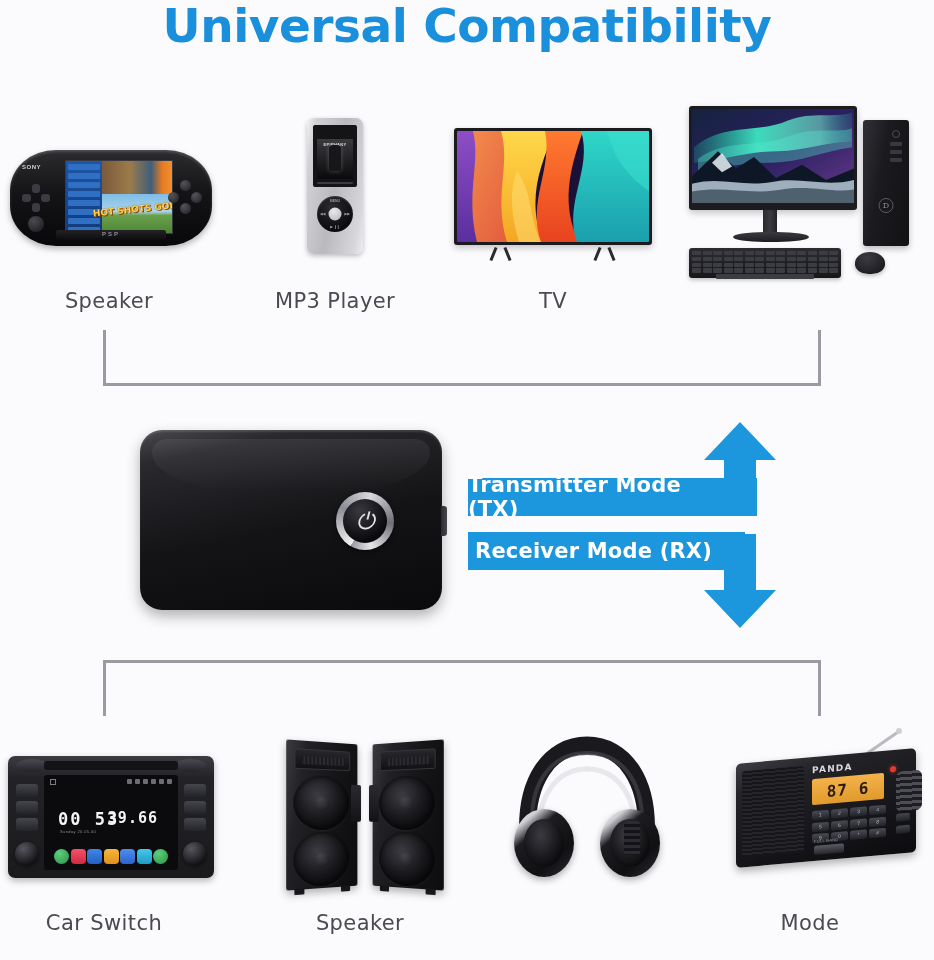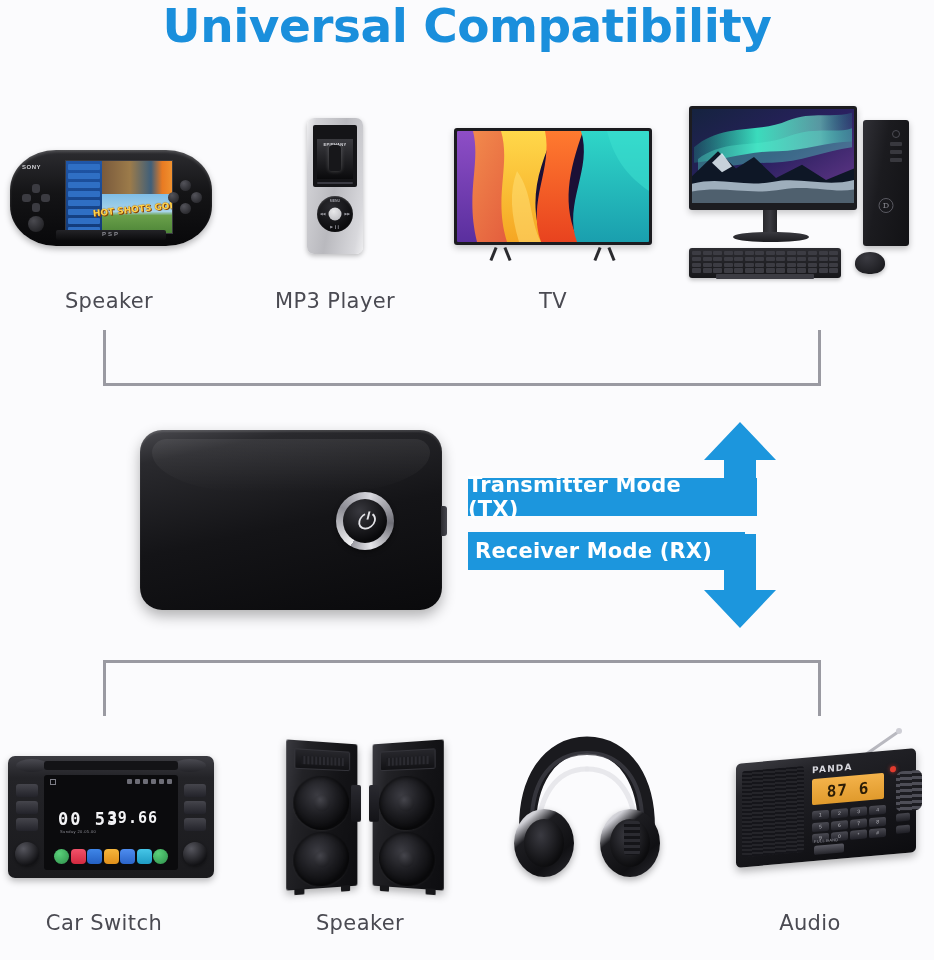--- a/index.html
+++ b/index.html
@@ -684,15 +684,15 @@
       <div class="rad-lbl">FULL BAND</div>
       <div class="rad-switch"></div>
       <div class="rad-sidebtn" style="right:6px;">
           <i></i>
           <i></i>
           <i></i>
         </div>
       <div class="rad-knob"></div>
     </div>
   </div>
-  <div class="dev-label" style="left:725px; top:912px; width:170px;">Audio</div>
+  <div class="dev-label" style="left:725px; top:912px; width:170px;">Mode</div>
 
 </div>
 
 </body></html>

